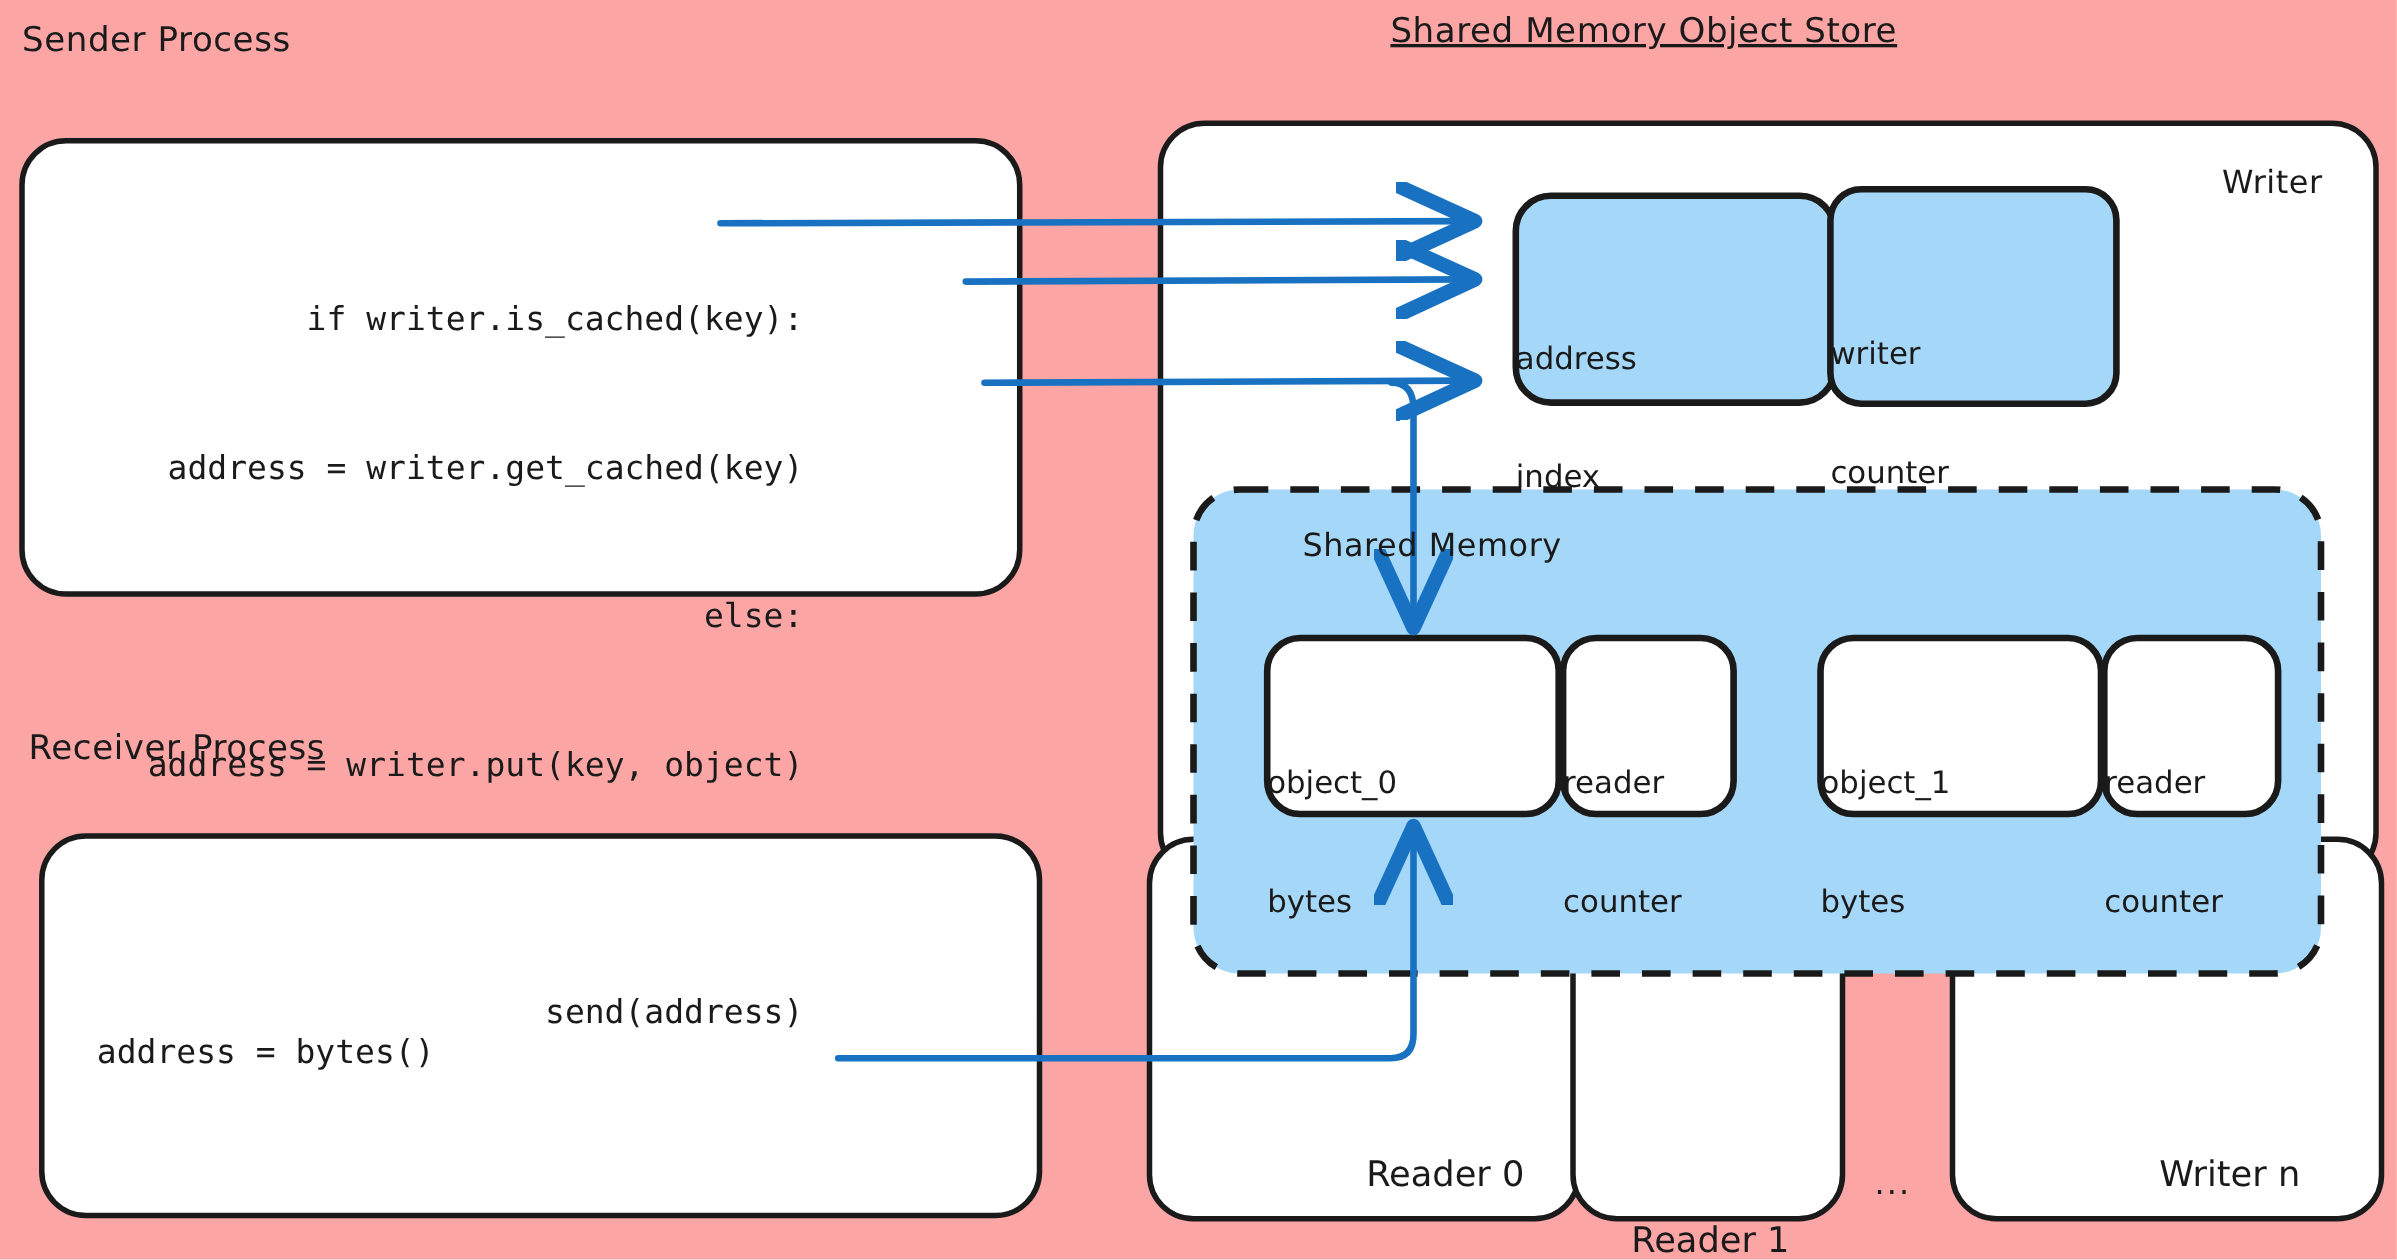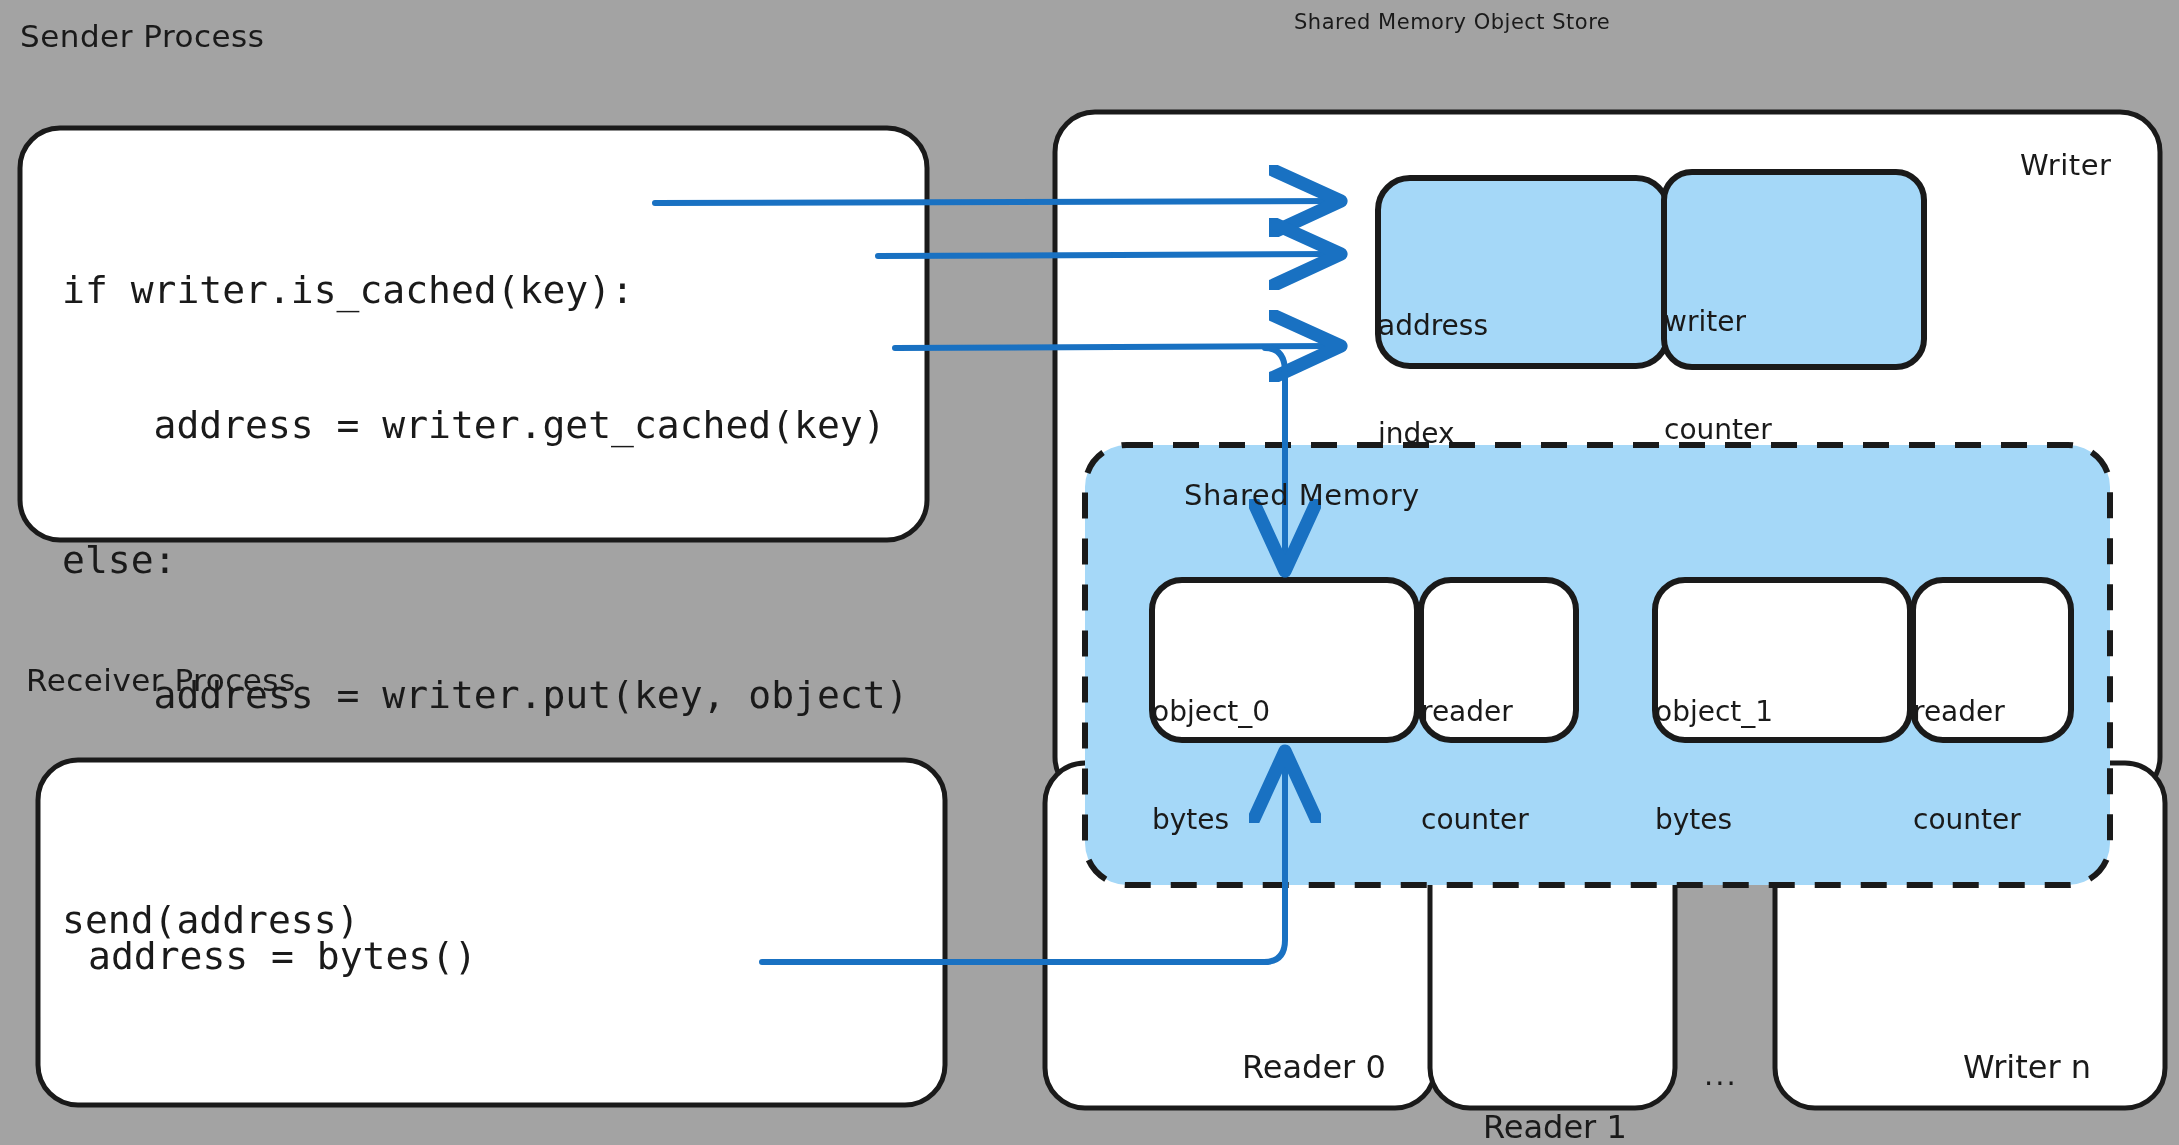--- a/index.html
+++ b/index.html
@@ -7,21 +7,21 @@
     padding: 0;
     background: #ffffff;
   }
   body {
     font-family: "DejaVu Sans", sans-serif;
   }
   #canvas {
     position: relative;
     width: 2179px;
     height: 1145px;
-    background: #a3a3a3;
+    background: #fca5a5;
     overflow: hidden;
   }
   svg.layer {
     position: absolute;
     top: 0;
     left: 0;
     width: 2179px;
     height: 1145px;
   }
   .lbl {
@@ -32,27 +32,28 @@
   }
   
   .hand {
     font-family: "DejaVu Sans", sans-serif;
     font-weight: 400;
     letter-spacing: 0.5px;
   }
   
   .code {
     font-family: "DejaVu Sans Mono", monospace;
-    font-size: 38px;
+    font-size: 30px;
     line-height: 45px;
     color: #1a1a1a;
+    text-align: right;
   }
   .title-sender   { left: 20px;   top: 18px;  font-size: 31px; }
   .title-receiver { left: 26px;   top: 662px; font-size: 31px; }
-  .title-store    { left: 1294px; top: 10px;  font-size: 21px; }
+  .title-store    { left: 1264px; top: 10px;  font-size: 31px; text-decoration: underline; }
   .title-writer   { left: 2020px; top: 148px; font-size: 29px; }
   .title-shm      { left: 1184px; top: 478px; font-size: 29px; }
 
   .sender-code   { left: 62px; top: 178px; }
   .receiver-code { left: 88px; top: 844px; }
   .receiver-code .gap { display:block; height: 52px; }
 
   .boxlabel {
     position: absolute;
     font-size: 28px;

